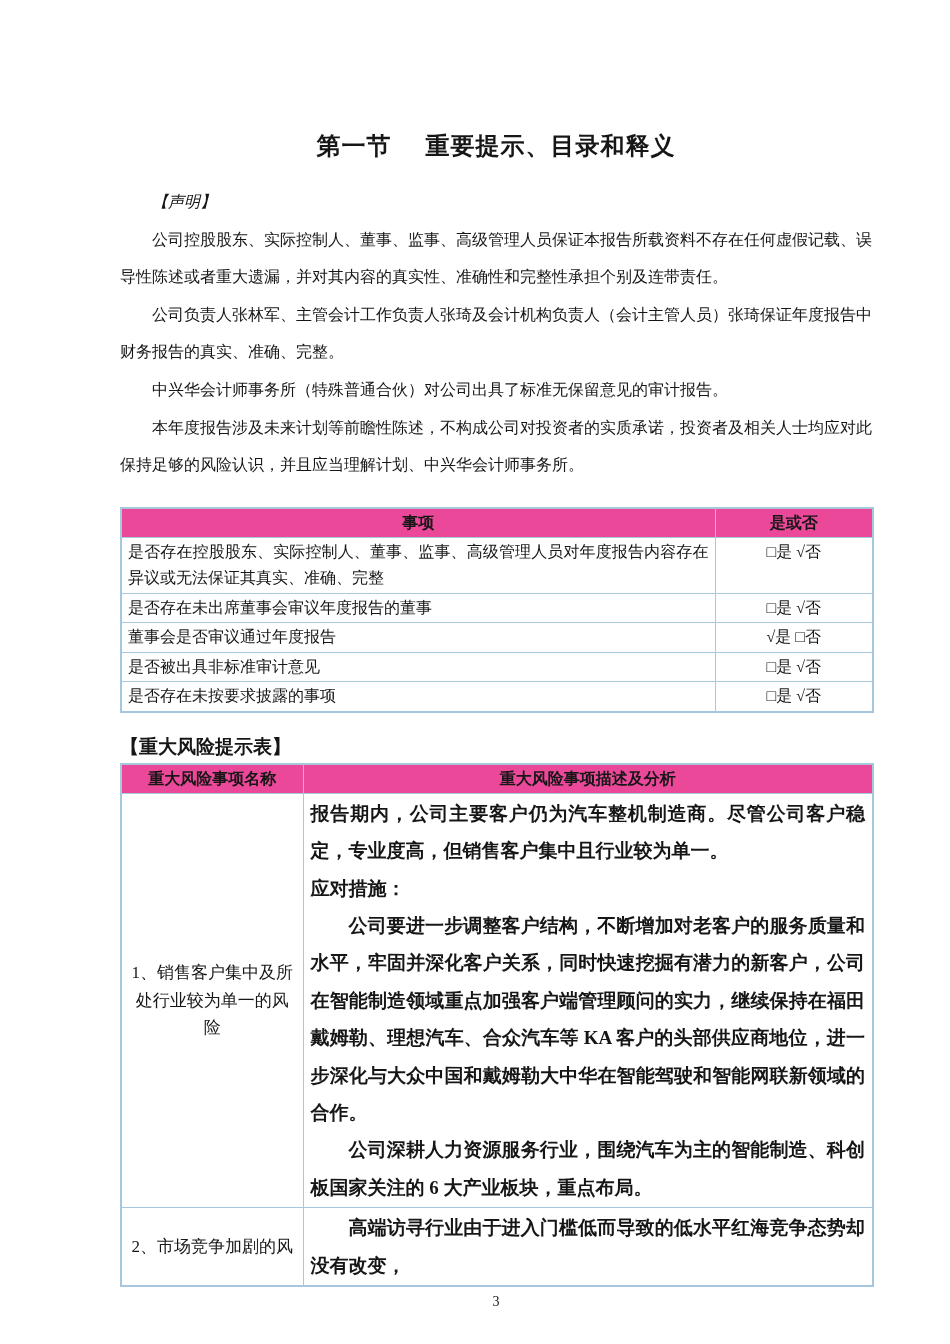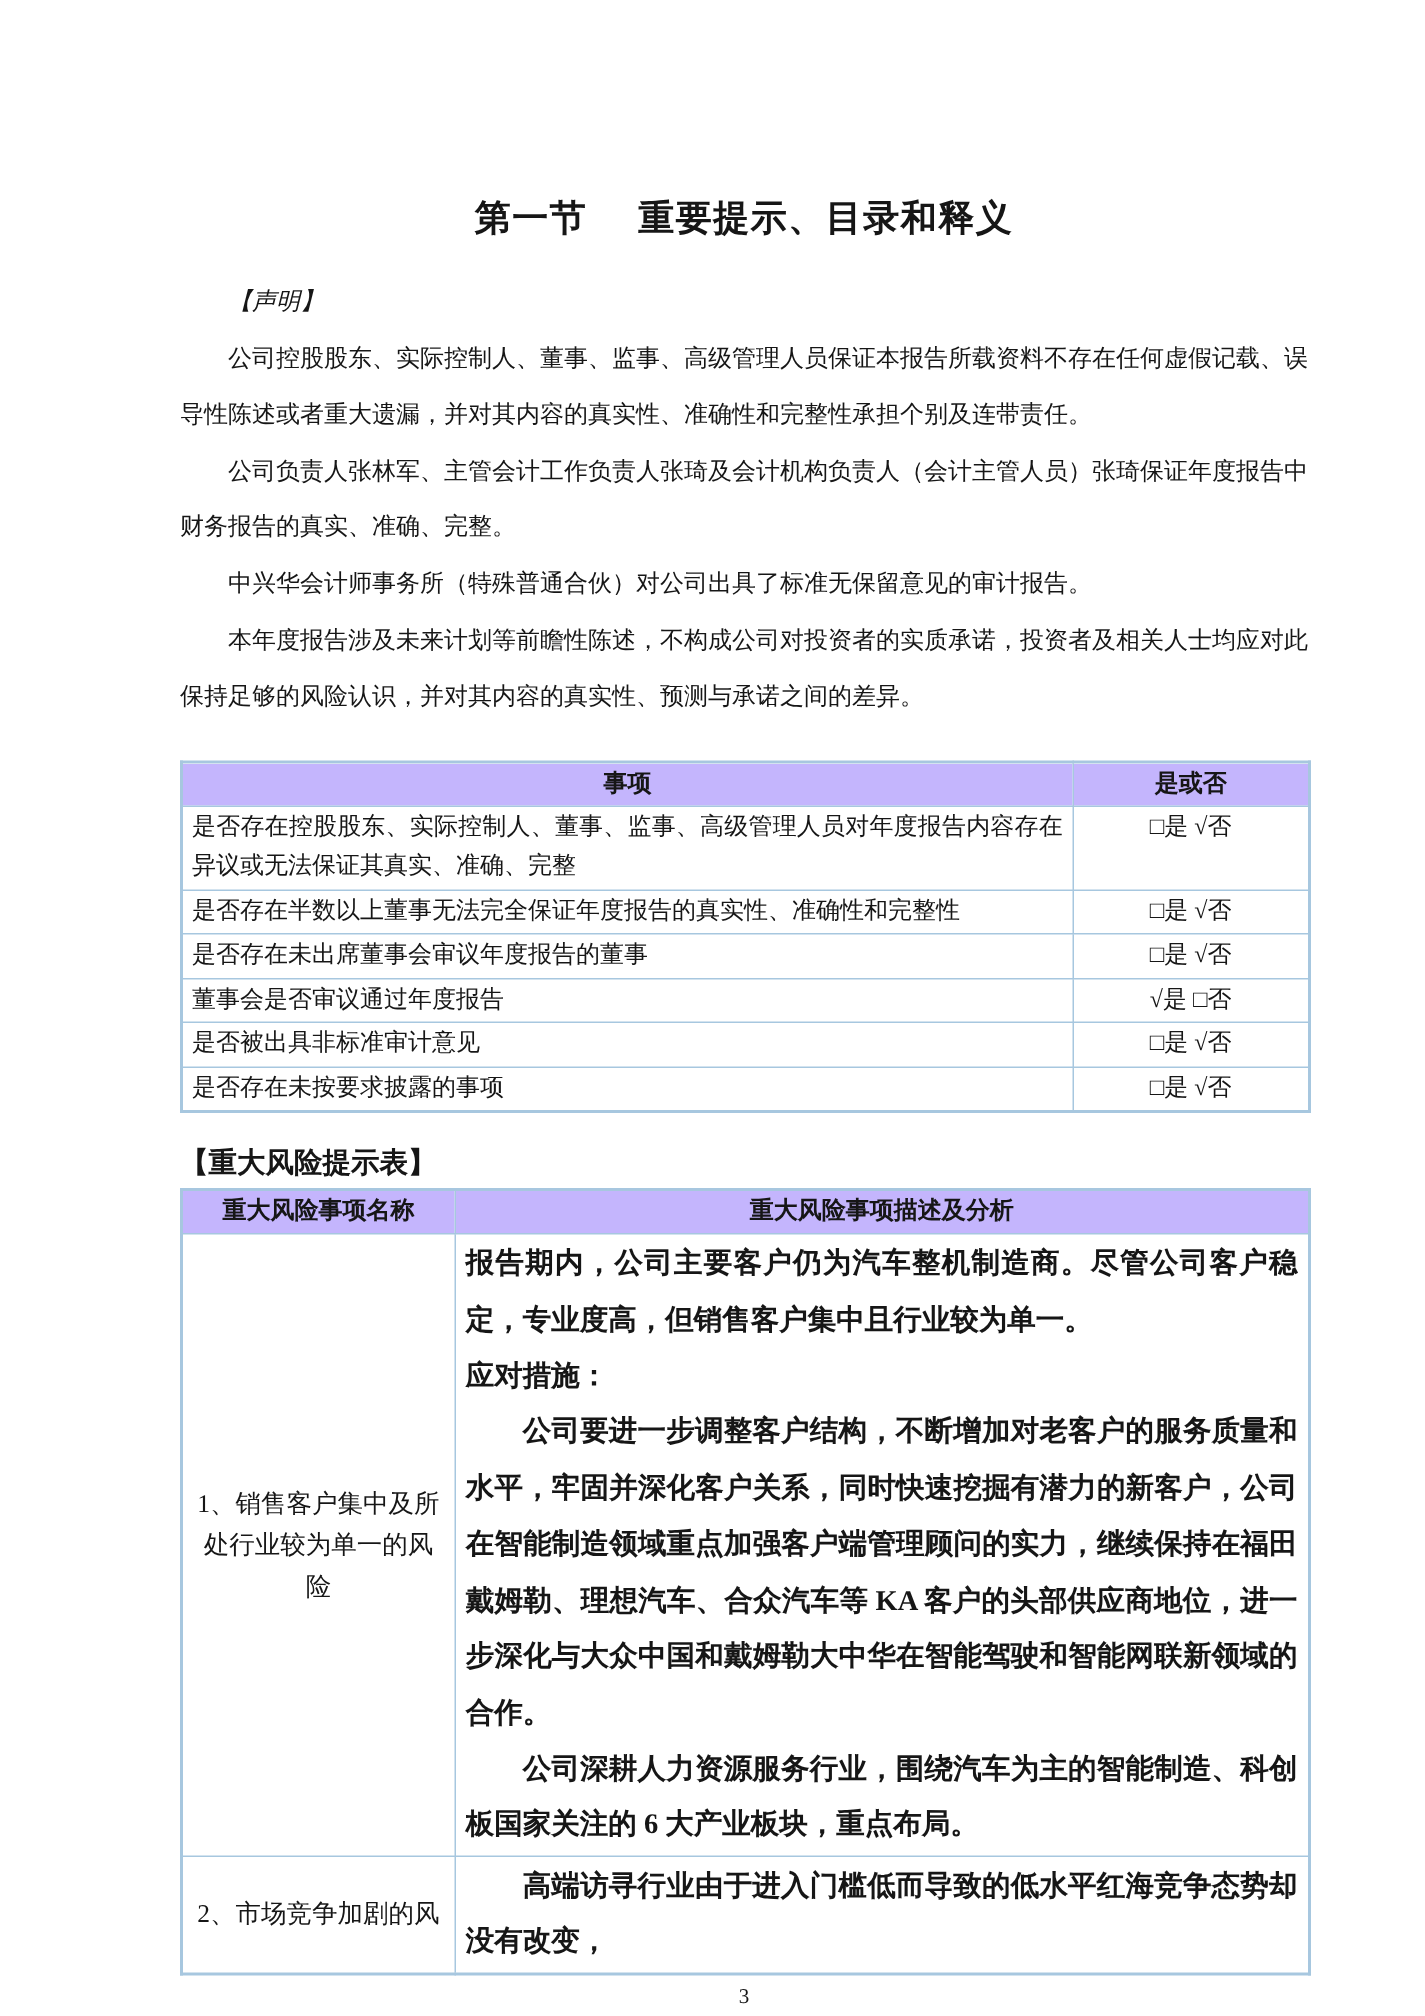--- a/index.html
+++ b/index.html
@@ -36,21 +36,21 @@
   .decl p.heading { text-align: left; font-style: italic; }
 
   table {
     border-collapse: collapse;
     table-layout: fixed;
     width: 752px;
     border: 2px solid #a7c7df;
   }
   th, td { border: 1px solid #a7c7df; overflow: hidden; }
   th {
-    background: #c4b5fd;
+    background: #ec4899;
     font-size: 16px;
     font-weight: bold;
     text-align: center;
     padding: 1px 6px;
     line-height: 26px;
   }
   .yesno-table { margin-top: 23px; }
   .col-item { width: 594px; }
   .col-answer { width: 158px; }
   td.item-cell {
@@ -107,41 +107,37 @@
 <div class="page">
   <div class="content">
 
     <h1 class="doc-title"><span>第一节</span><span class="gap"></span><span>重要提示、目录和释义</span></h1>
 
     <div class="decl">
       <p class="heading">【声明】</p>
       <p>公司控股股东、实际控制人、董事、监事、高级管理人员保证本报告所载资料不存在任何虚假记载、误导性陈述或者重大遗漏，并对其内容的真实性、准确性和完整性承担个别及连带责任。</p>
       <p>公司负责人张林军、主管会计工作负责人张琦及会计机构负责人（会计主管人员）张琦保证年度报告中财务报告的真实、准确、完整。</p>
       <p>中兴华会计师事务所（特殊普通合伙）对公司出具了标准无保留意见的审计报告。</p>
-      <p>本年度报告涉及未来计划等前瞻性陈述，不构成公司对投资者的实质承诺，投资者及相关人士均应对此保持足够的风险认识，并对其内容的真实性、预测与承诺之间的差异。</p>
+      <p>本年度报告涉及未来计划等前瞻性陈述，不构成公司对投资者的实质承诺，投资者及相关人士均应对此保持足够的风险认识，并且应当理解计划、中兴华会计师事务所。</p>
     </div>
 
     <table class="yesno-table">
       <colgroup>
           <col class="col-item">
           <col class="col-answer">
         </colgroup>
       <thead>
         <tr>
           <th>事项</th>
           <th>是或否</th>
         </tr>
       </thead>
       <tbody>
         <tr>
           <td class="item-cell">是否存在控股股东、实际控制人、董事、监事、高级管理人员对年度报告内容存在异议或无法保证其真实、准确、完整</td>
-          <td class="answer-cell">□是 √否</td>
-        </tr>
-        <tr>
-          <td class="item-cell">是否存在半数以上董事无法完全保证年度报告的真实性、准确性和完整性</td>
           <td class="answer-cell">□是 √否</td>
         </tr>
         <tr>
           <td class="item-cell">是否存在未出席董事会审议年度报告的董事</td>
           <td class="answer-cell">□是 √否</td>
         </tr>
         <tr>
           <td class="item-cell">董事会是否审议通过年度报告</td>
           <td class="answer-cell">√是 □否</td>
         </tr>

